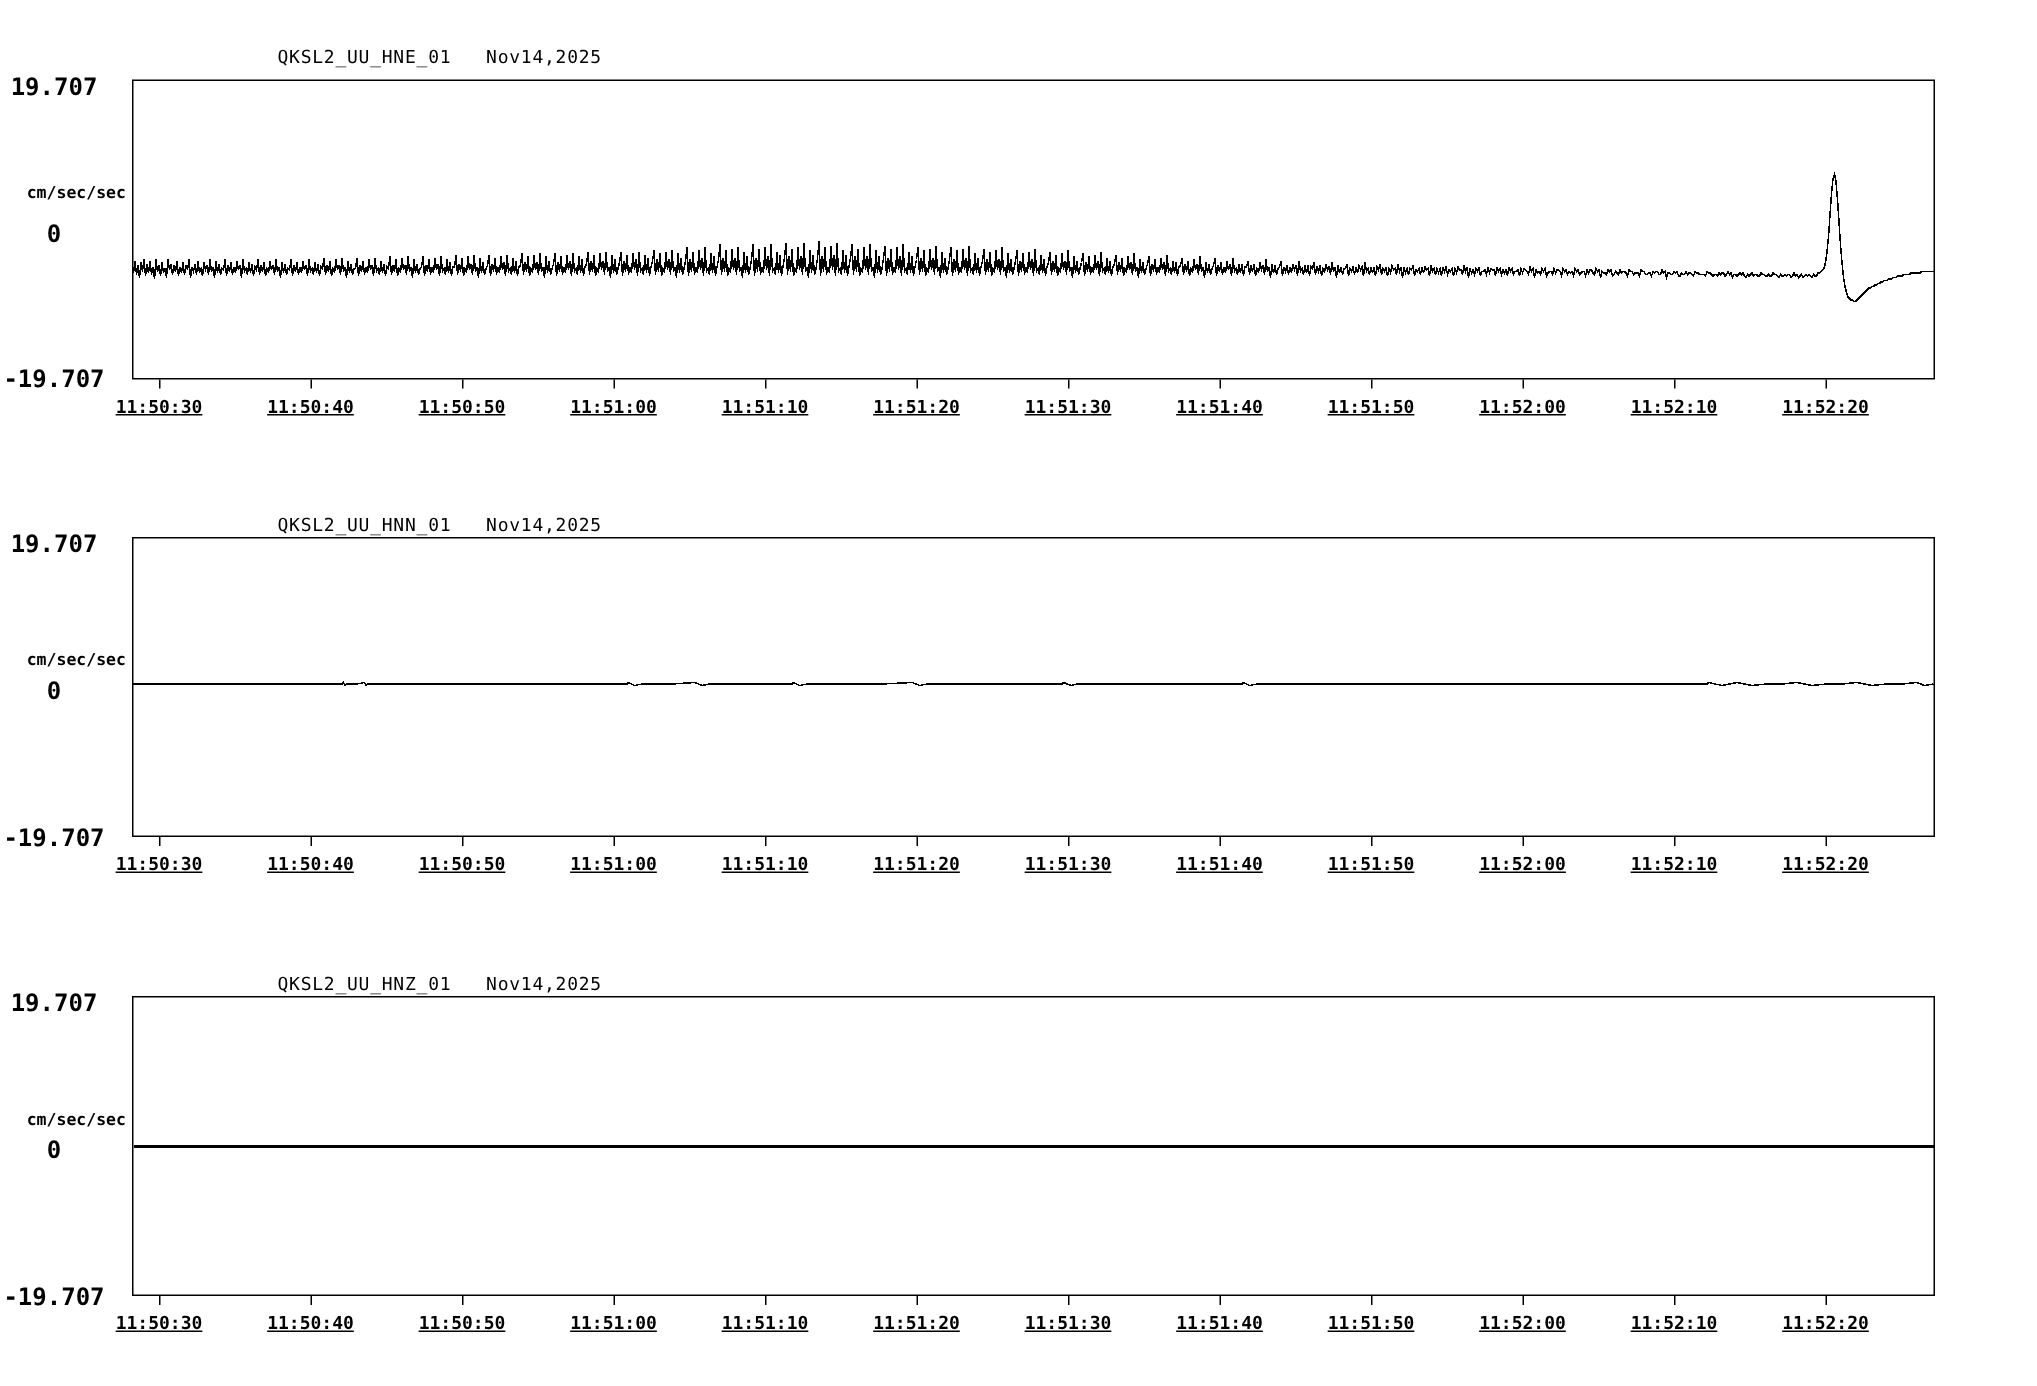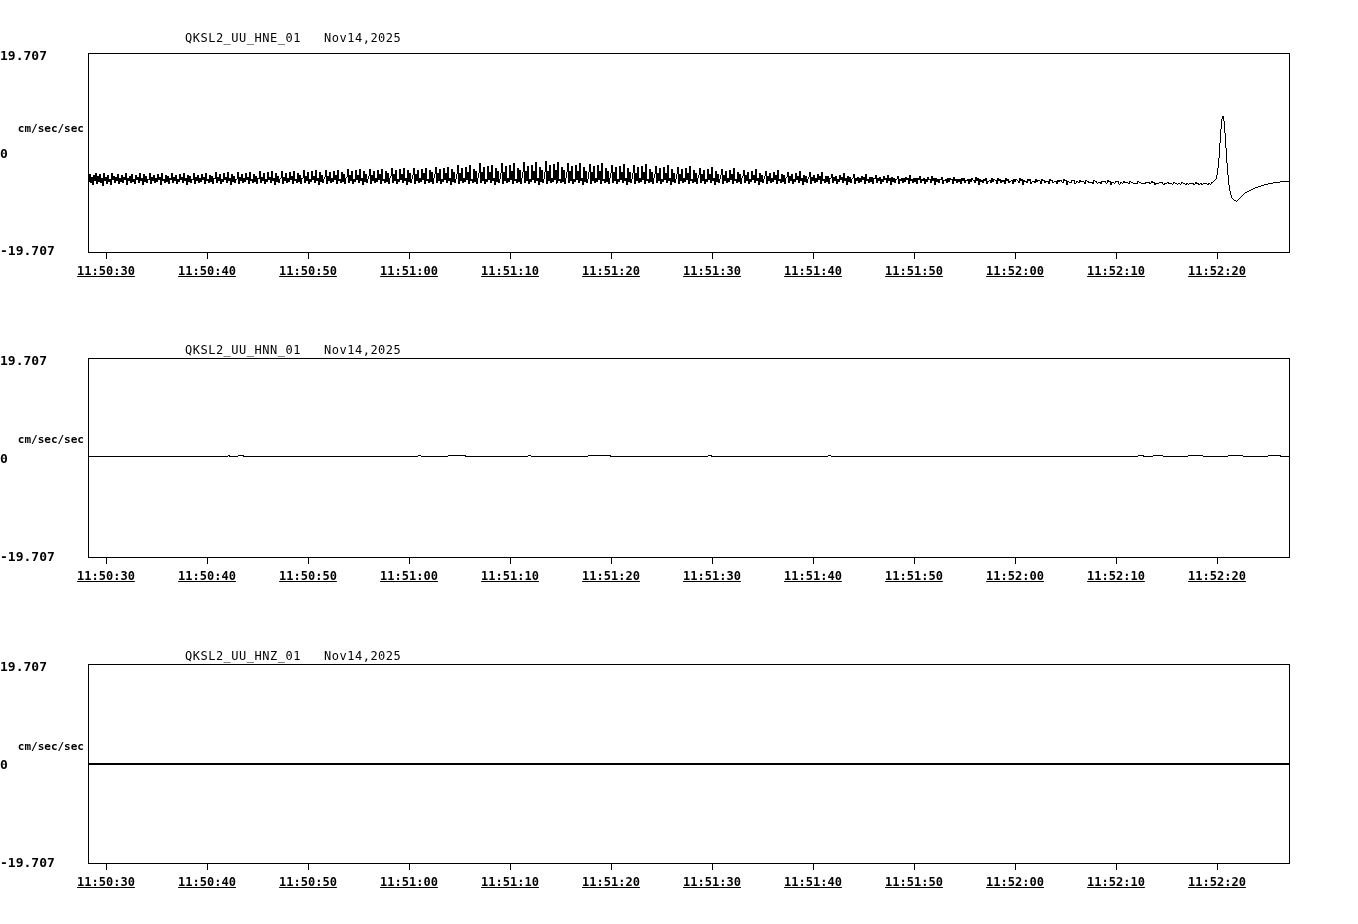--- a/index.html
+++ b/index.html
@@ -39,23 +39,23 @@
   .ylabel-units {
     position: absolute;
     font-size: 11px;
     font-weight: bold;
     letter-spacing: 0px;
     white-space: pre;
     text-align: right;
   }
   .ytick-label {
     position: absolute;
-    font-size: 13px;
+    font-size: 16px;
     font-weight: bold;
-    text-align: left;
+    text-align: center;
     white-space: pre;
   }
   .xtick-label {
     position: absolute;
     font-size: 12px;
     font-weight: bold;
     white-space: pre;
     text-align: center;
     text-decoration: underline;
   }

